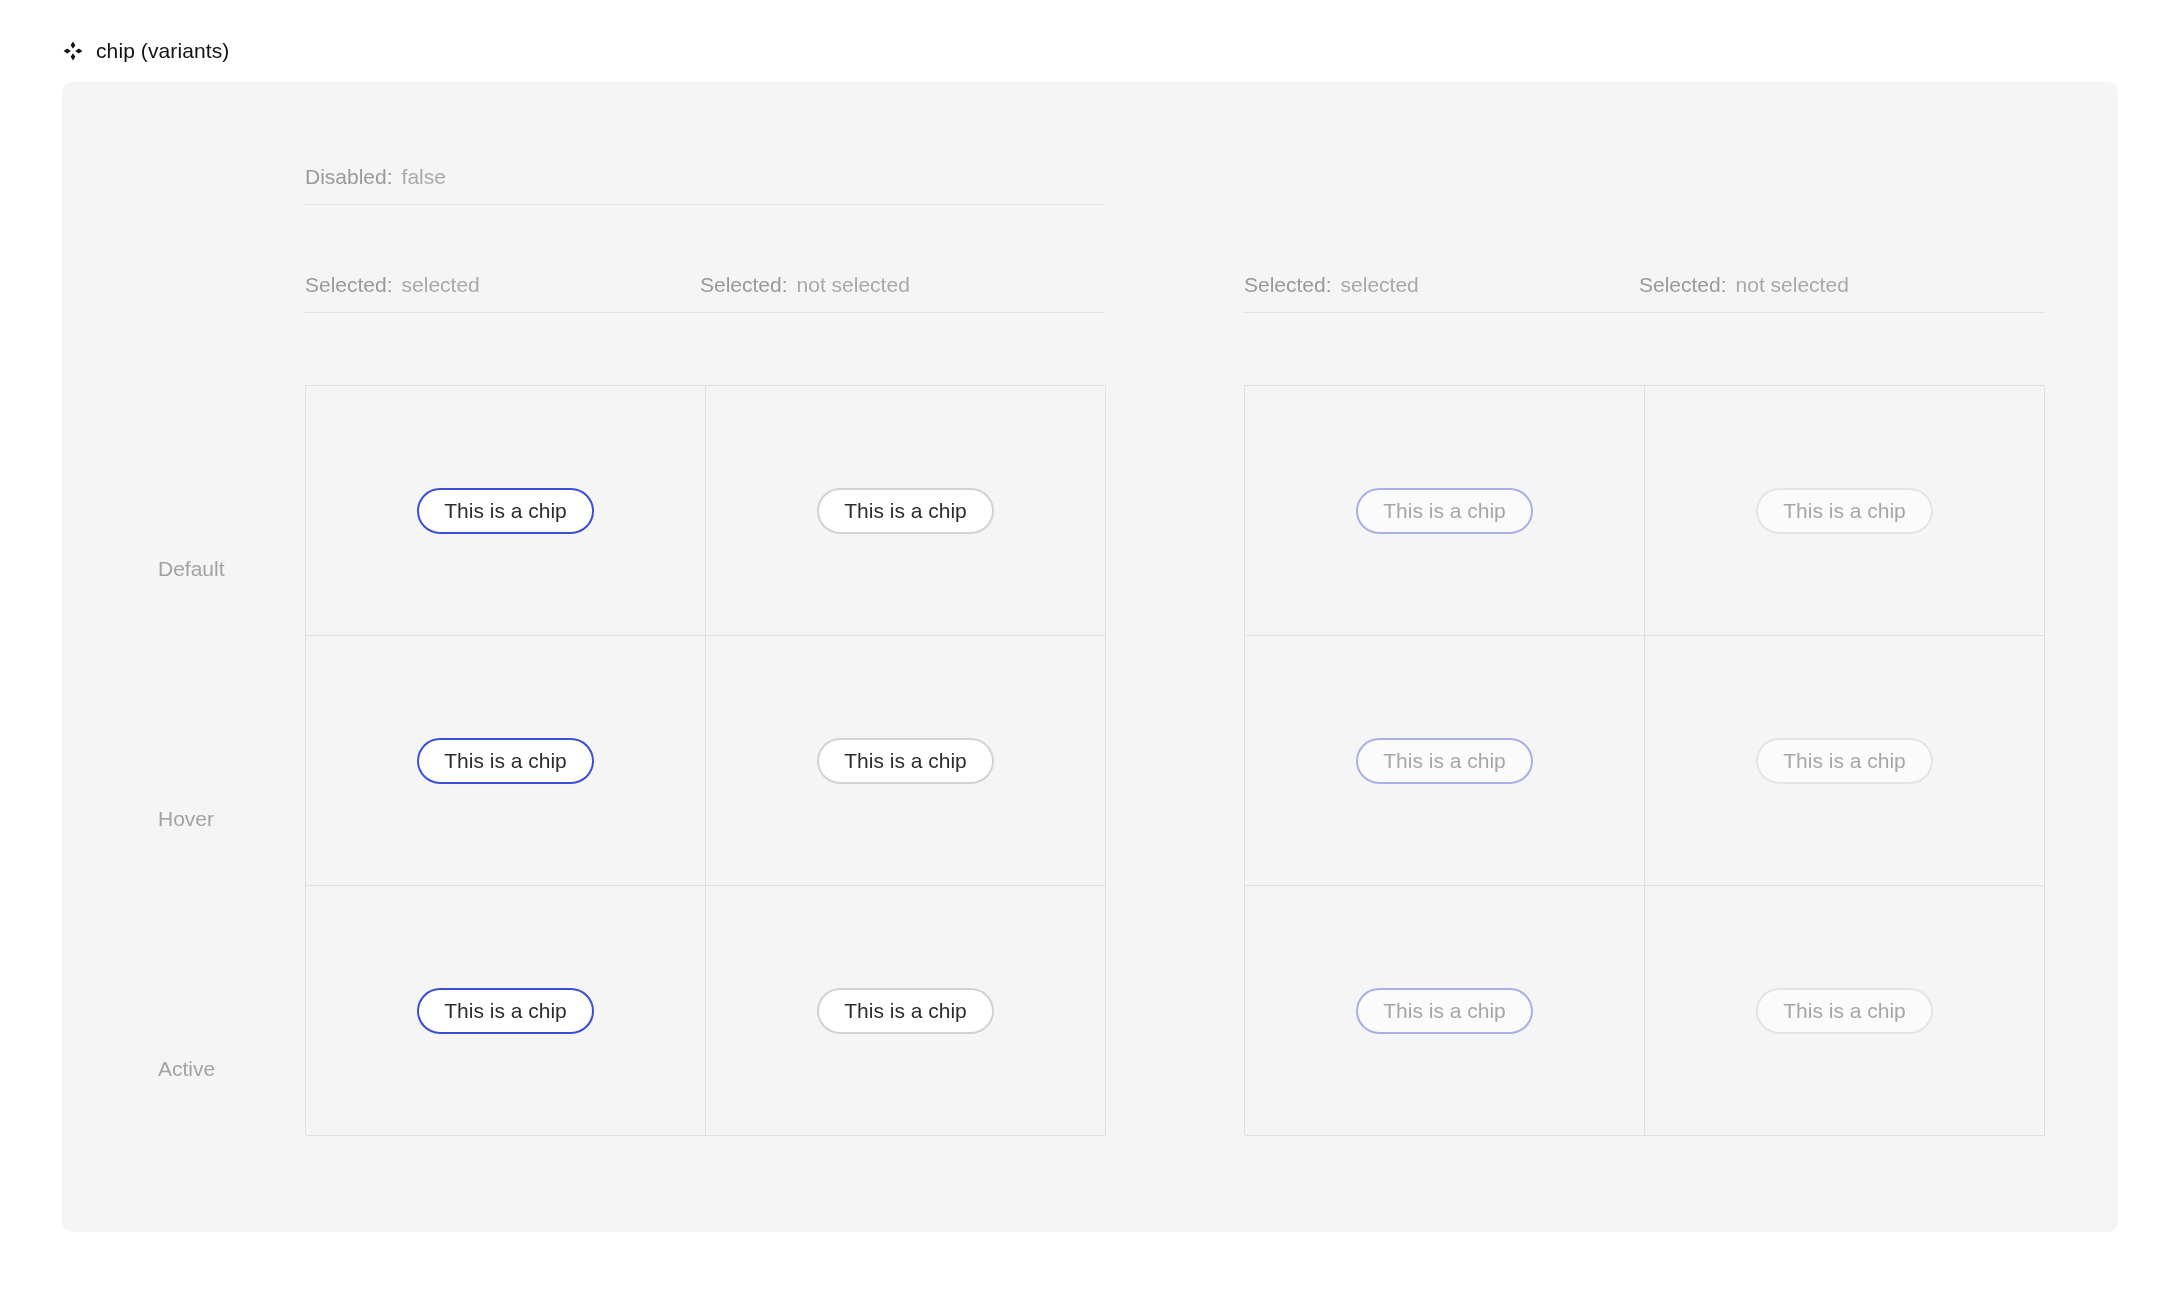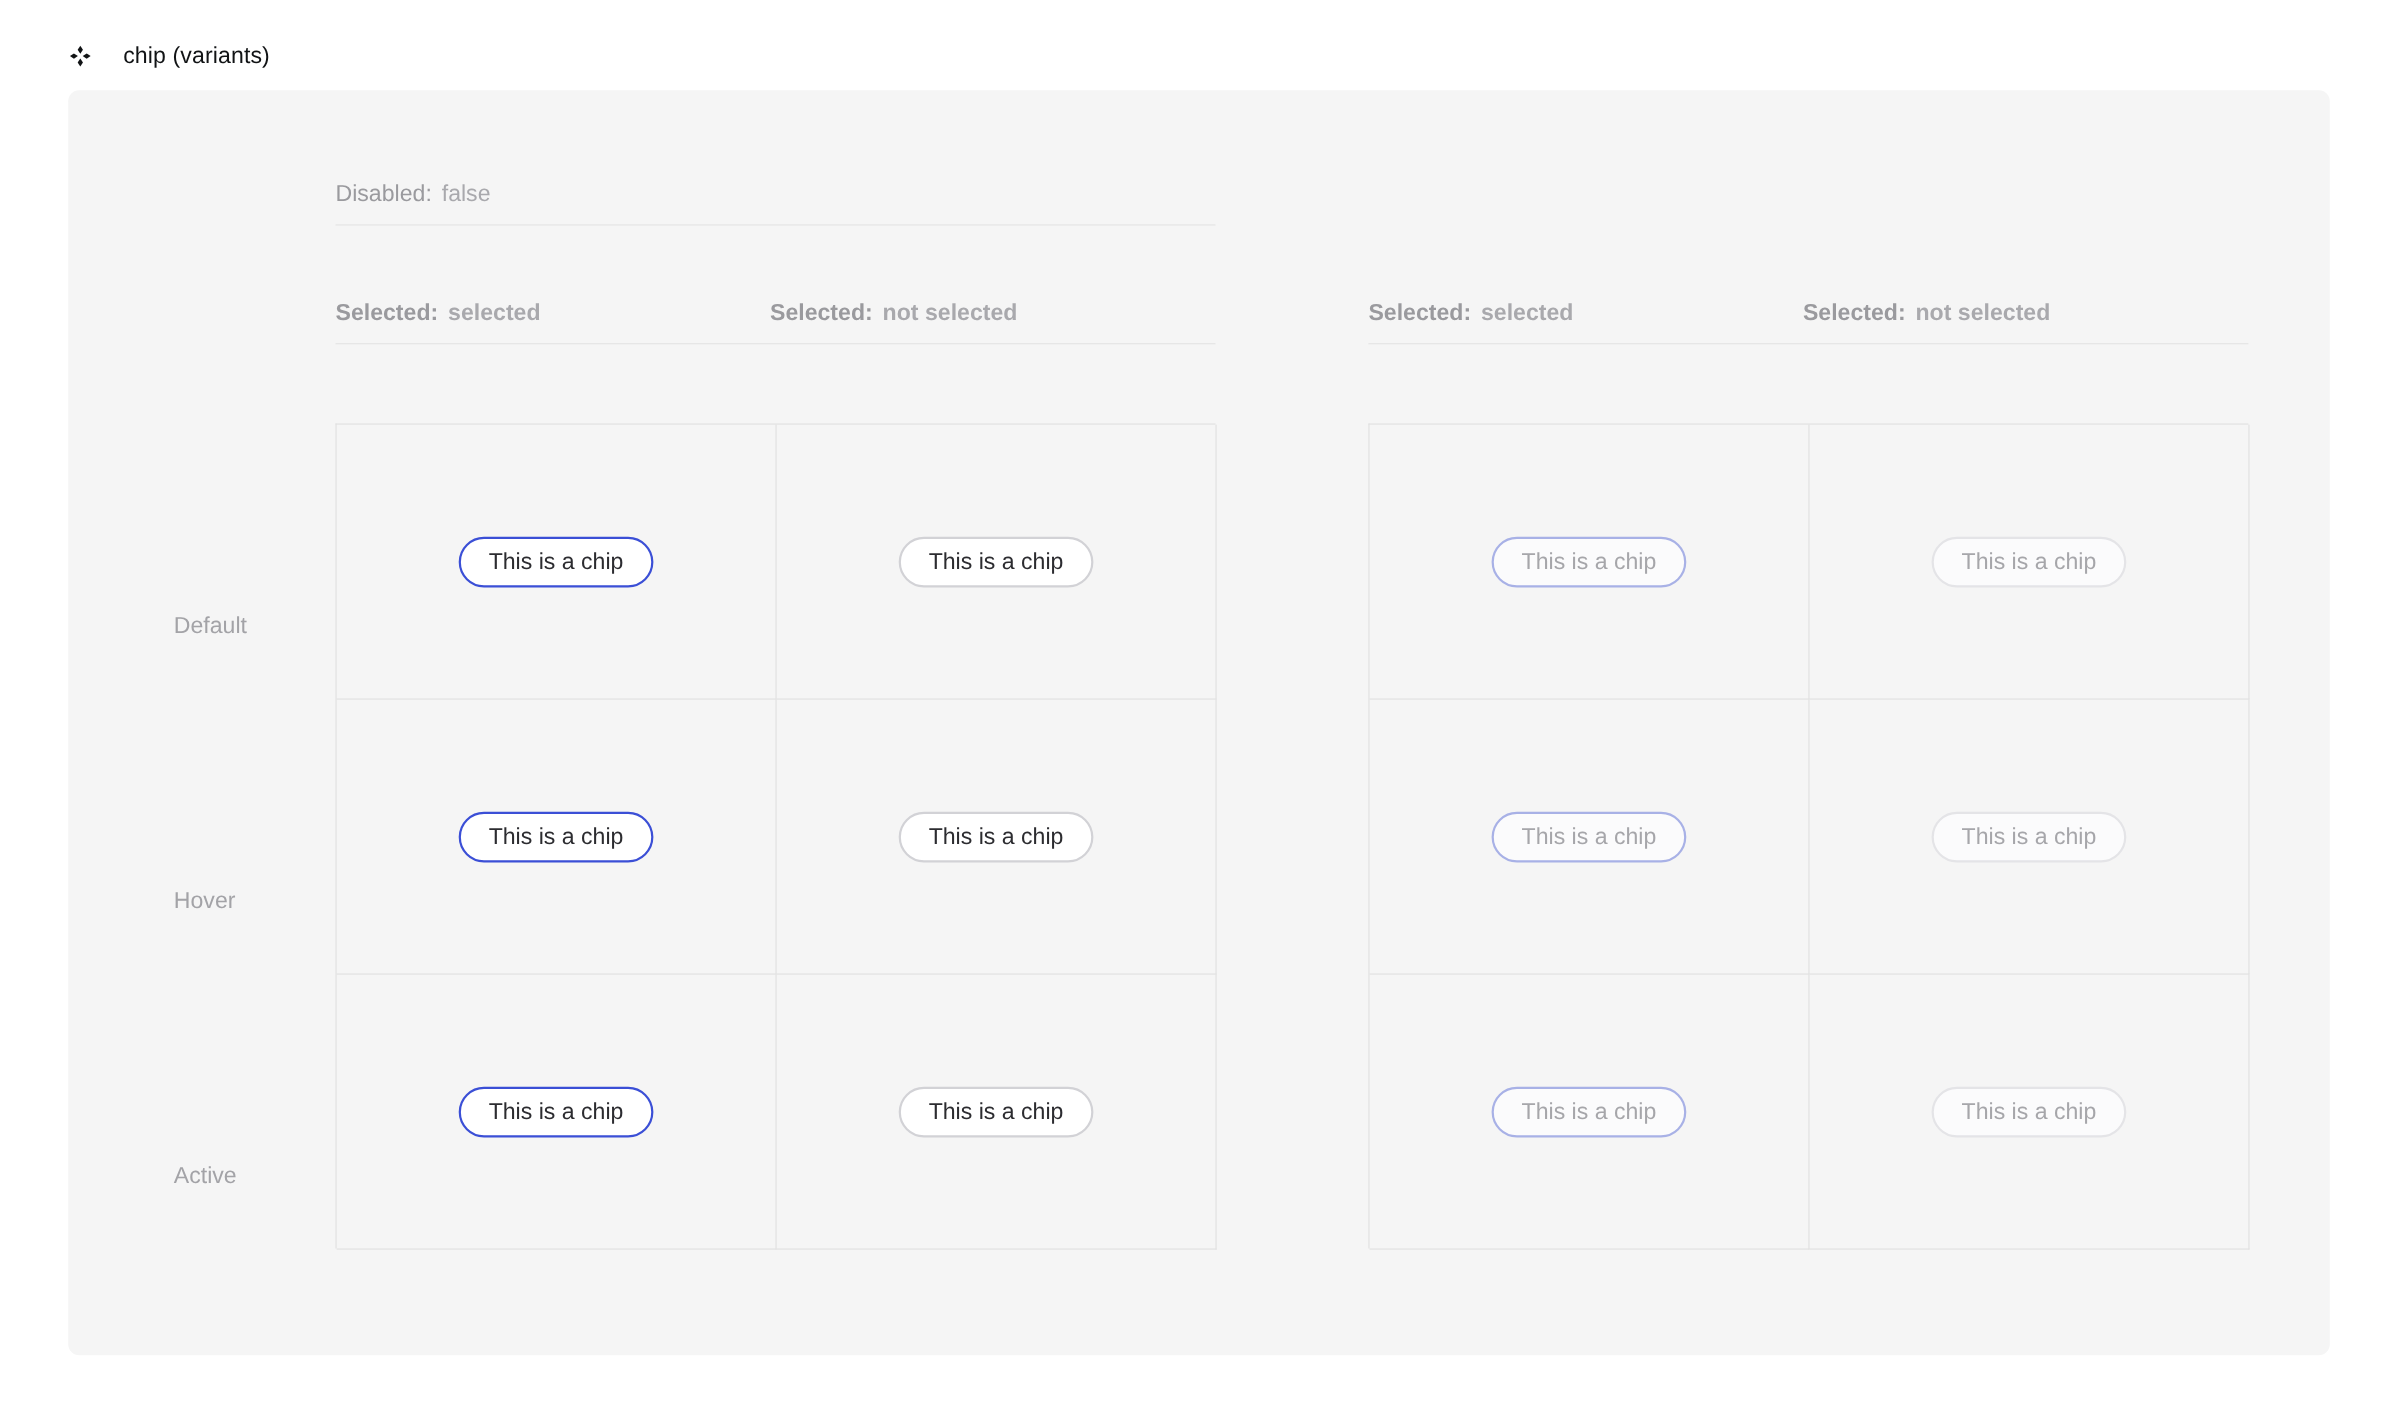--- a/index.html
+++ b/index.html
@@ -9,21 +9,21 @@
     background: #ffffff;
     font-family: "Liberation Sans", "DejaVu Sans", sans-serif;
     -webkit-font-smoothing: antialiased;
   }
   .page { position: relative; width: 2182px; height: 1290px; overflow: hidden; }
 
   
   .cs-header {
     position: absolute;
     left: 62px; top: 38px;
-    display: flex; align-items: center; gap: 28px;
+    display: flex; align-items: center; gap: 12px;
     height: 26px;
   }
   .cs-icon { width: 22px; height: 22px; display: block; }
   .cs-title {
     font-size: 21px;
     color: #111315;
     letter-spacing: 0.1px;
     line-height: 22px;
     white-space: nowrap;
   }
@@ -41,21 +41,21 @@
   .group { position: absolute; top: 0; height: 100%; }
   .group.left  { left: 243px;  width: 800px; }
   .group.right { left: 1182px; width: 800px; }
 
   .prop-row {
     position: absolute;
     width: 100%;
     border-bottom: 1px solid #e3e3e3;
   }
   .prop-row.top   { top: 82px;  padding-bottom: 14px; }
-  .prop-row.sub   { top: 190px; padding-bottom: 14px; font-weight: bold; }
+  .prop-row.sub   { top: 190px; padding-bottom: 14px; }
 
   .prop-label {
     font-size: 21px;
     color: #9a9a9e;
     white-space: nowrap;
     line-height: 26px;
   }
   .prop-label .pl-key { color: #9a9a9e; }
   .prop-label .pl-val { color: #a9a9ad; margin-left: 9px; }
 

